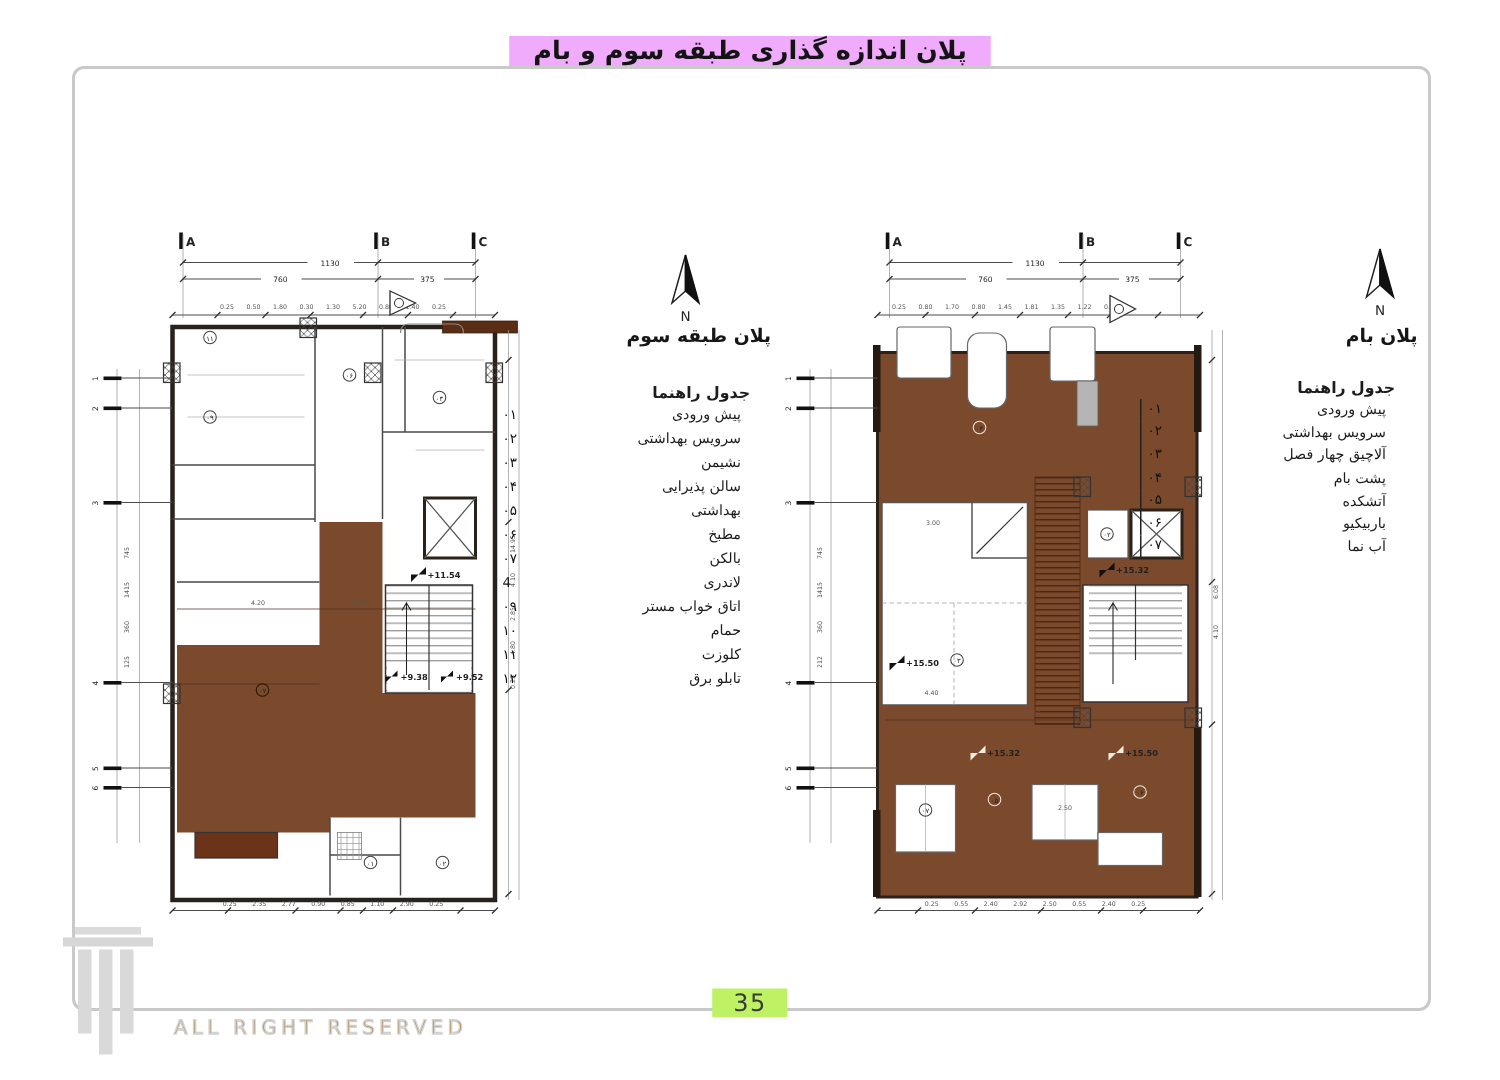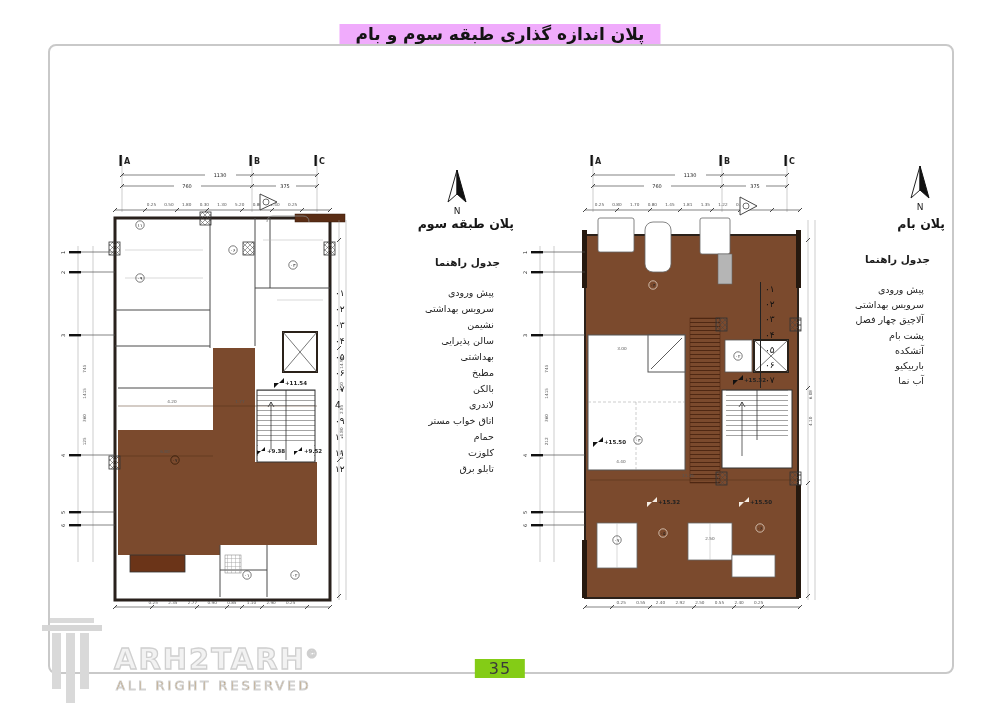--- a/index.html
+++ b/index.html
@@ -5,26 +5,26 @@
   html,body{margin:0;padding:0;}
   body{
     width:1000px;height:720px;position:relative;background:#ffffff;
     font-family:"DejaVu Sans","Liberation Sans",sans-serif;color:#1c1c1c;overflow:hidden;
   }
   .abs{position:absolute;}
   
   .frame{left:48px;top:44px;width:902px;height:626px;border:2px solid #c9c9c9;border-radius:8px;}
   .sheet-title{top:24px;left:50%;transform:translateX(-50%);background:#f0abfc;padding:0 16px;
     font-size:17px;font-weight:bold;color:#141414;white-space:nowrap;direction:rtl;}
-  .page-number{top:659px;left:50%;transform:translateX(-50%);background:#84cc16;padding:0 14px;
+  .page-number{top:659px;left:50%;transform:translateX(-50%);background:#bef264;padding:0 14px;
     font-size:16px;color:#3a3a3a;letter-spacing:1px;}
   
   .plan-label{font-size:12.5px;font-weight:bold;text-align:right;direction:rtl;color:#161616;}
   .legend{font-size:9.5px;direction:rtl;}
-  .legend .hdr{font-weight:bold;text-align:right;line-height:14px;margin-bottom:16px;font-size:10.5px;}
+  .legend .hdr{font-weight:bold;text-align:right;line-height:14px;margin-bottom:0;font-size:10.5px;}
   .legend .row{display:flex;line-height:16px;height:16px;}
   .legend .lbl{flex:1;text-align:right;padding-right:6px;direction:rtl;}
   .legend .no{width:22px;border-left:1px solid #222;padding-left:4px;text-align:left;
     font-size:9px;color:#111;}
   .legend-right .row{line-height:15.2px;height:15.2px;}
   
   .north svg{display:block;}
   
   .watermark{left:30px;top:616px;width:260px;height:92px;}
   .wm-cap0{position:absolute;left:20px;top:2px;width:44px;height:5px;background:#dadada;}
@@ -456,15 +456,14 @@
 </div>
 
 <div class="abs watermark">
   <div style="position:absolute;left:0;top:0;width:70px;height:90px;">
     <div class="wm-cap0"></div>
     <div class="wm-cap1"></div>
     <div class="wm-shaft s1"></div>
     <div class="wm-shaft s2"></div>
     <div class="wm-shaft s3"></div>
   </div>
-  <div class="wm-brand"><span>ARH2TARH</span><span class="wm-copy">©</span></div>
   <div class="wm-tag">ALL RIGHT RESERVED</div>
 </div>
 
 </body></html>

